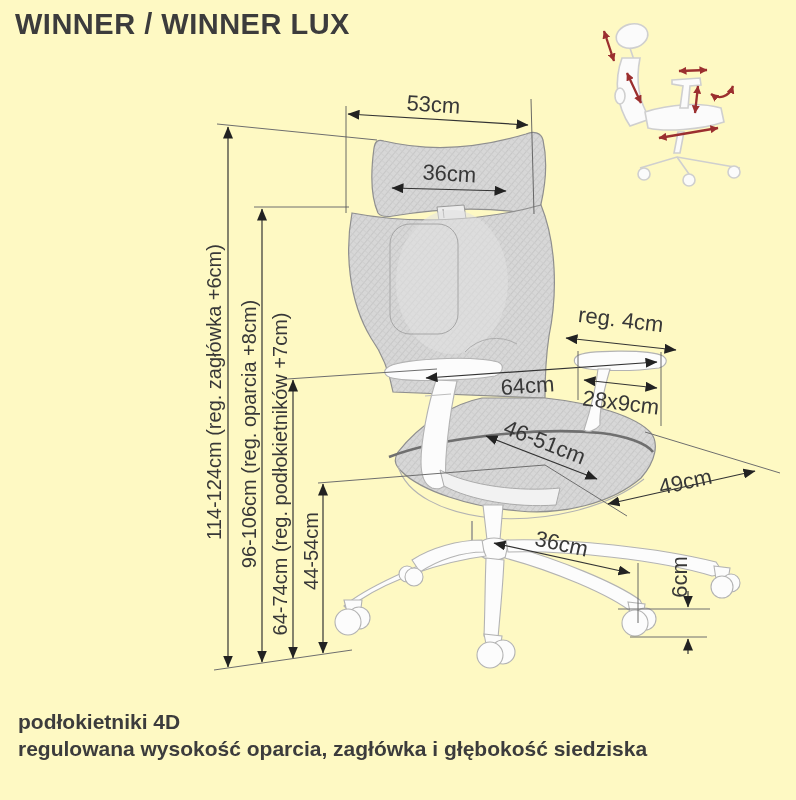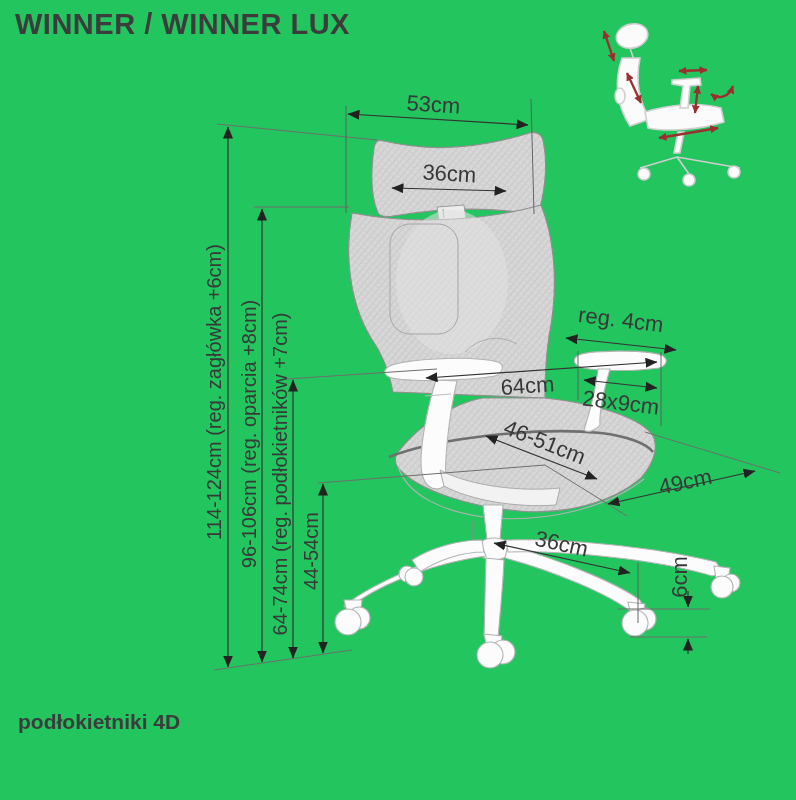--- a/index.html
+++ b/index.html
@@ -1,16 +1,16 @@
 <!DOCTYPE html>
 <html><head>
 <meta charset="utf-8">
 <style>
   html,body{margin:0;padding:0;background:#ffffff;}
-  #stage{position:relative;width:796px;height:800px;background:#22c55e;overflow:hidden;
+  #stage{position:relative;width:796px;height:800px;background:#fef9c3;overflow:hidden;
          font-family:"Liberation Sans","DejaVu Sans",sans-serif;color:#3d3d3d;}
   #page-title{position:absolute;left:15px;top:8px;font-size:29px;font-weight:bold;
               letter-spacing:.5px;color:#3c3c3c;white-space:nowrap;}
   #diagram-svg{position:absolute;left:0;top:0;}
   #footer{position:absolute;left:18px;top:708px;font-size:21px;line-height:27px;color:#3c3c3c;font-weight:bold;}
   .dim-text{font-size:22px;fill:#383838;}
   .vdim-text{font-size:20px;fill:#383838;}
   .dimline{stroke:#333333;stroke-width:1.2;fill:none;}
   .extline{stroke:#5a5a5a;stroke-width:0.9;fill:none;}
   .refline{stroke:#6e6e6e;stroke-width:1;fill:none;}
@@ -202,15 +202,16 @@
         <line class="redarrow" x1="679" y1="71" x2="707" y2="70" marker-start="url(#ahr)" marker-end="url(#ahr)"></line>
         <line class="redarrow" x1="698" y1="86" x2="695" y2="113" marker-start="url(#ahr)" marker-end="url(#ahr)"></line>
         <path class="redarrow" d="M711,94 C719,100 729,97 733,86" marker-start="url(#ahr)" marker-end="url(#ahr)"></path>
         <line class="redarrow" x1="659" y1="138" x2="718" y2="128" marker-start="url(#ahr)" marker-end="url(#ahr)"></line>
       </g>
     </g>
   </svg>
 
   <div id="footer">
     <div>podłokietniki 4D</div>
+    <div>regulowana wysokość oparcia, zagłówka i głębokość siedziska</div>
   </div>
 
 </div>
 
 </body></html>

